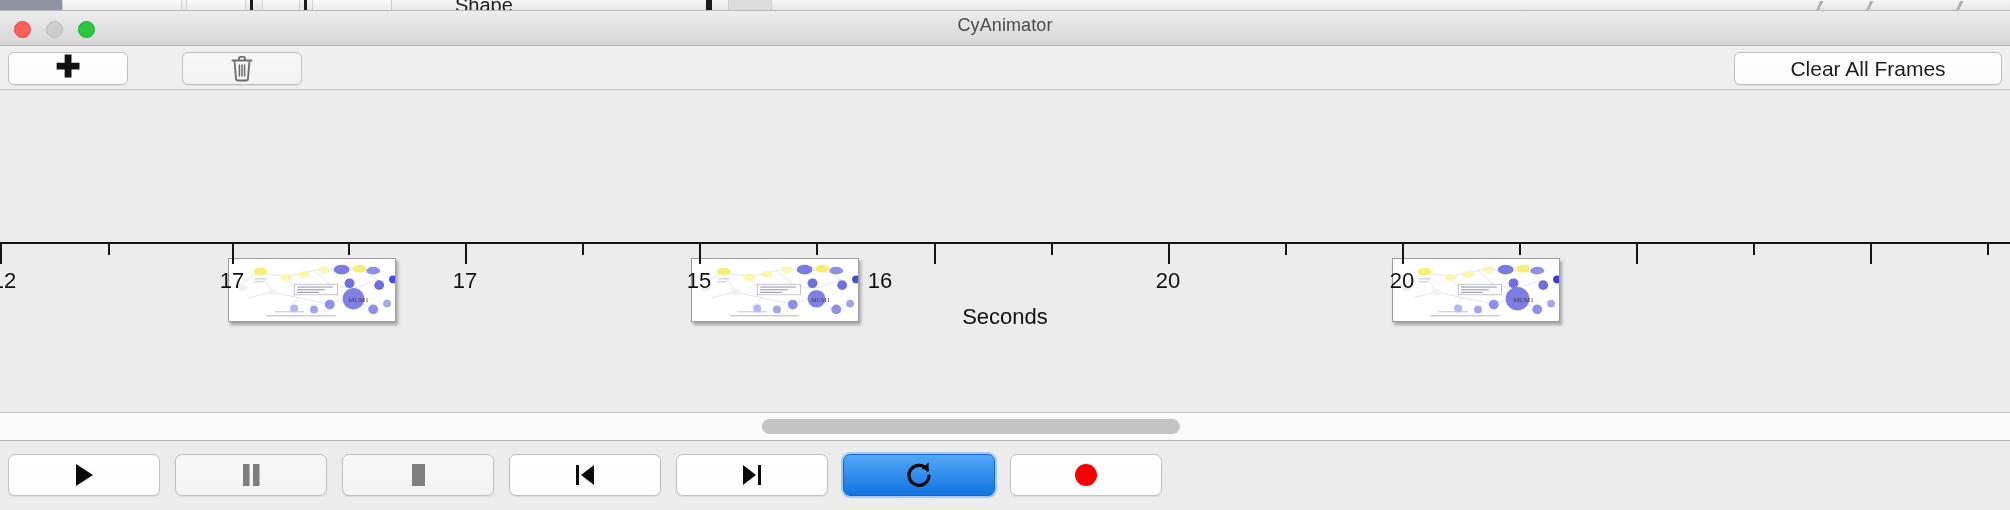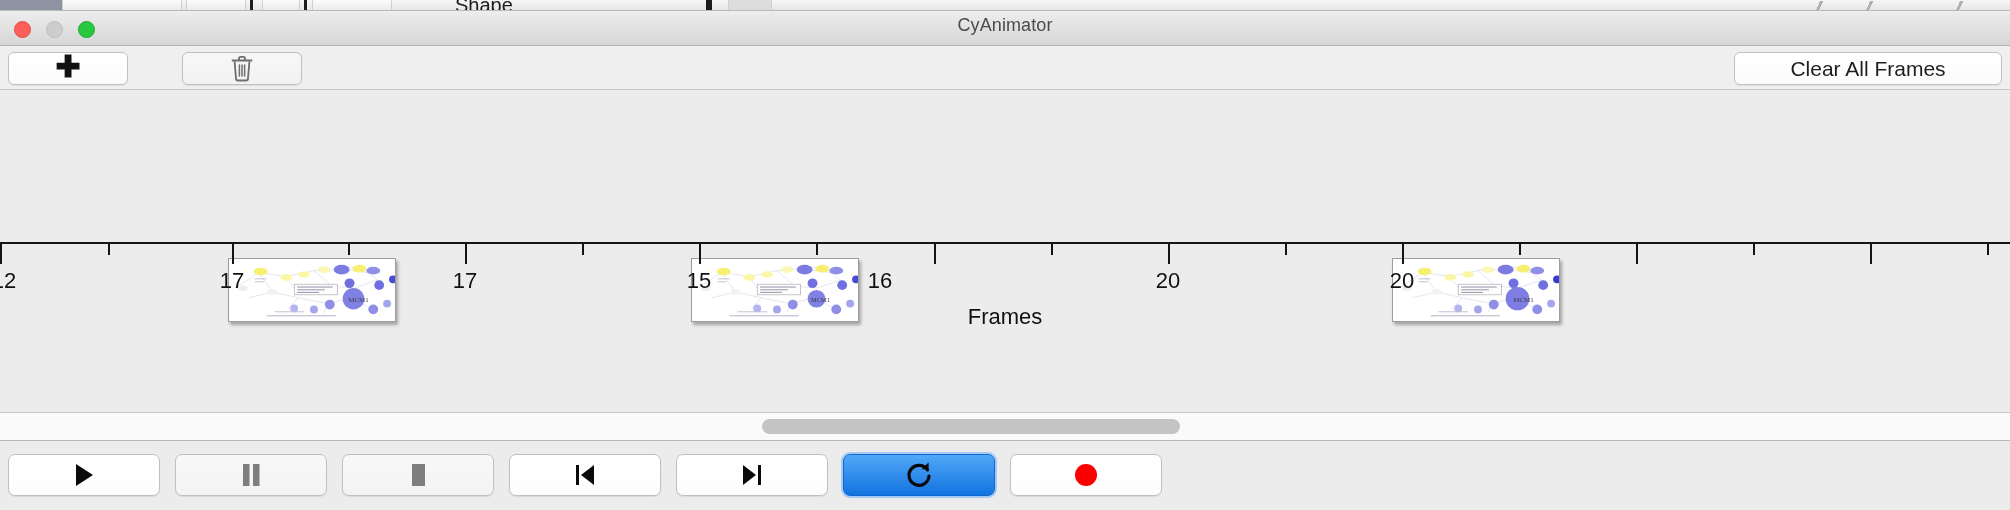--- a/index.html
+++ b/index.html
@@ -360,21 +360,21 @@
     <div class="tick minor" style="left:1987px;"></div>
 
     <div class="lbl" style="left:4px;">12</div>
     <div class="lbl" style="left:232px;">17</div>
     <div class="lbl" style="left:465px;">17</div>
     <div class="lbl" style="left:699px;">15</div>
     <div class="lbl" style="left:880px;">16</div>
     <div class="lbl" style="left:1168px;">20</div>
     <div class="lbl" style="left:1402px;">20</div>
 
-    <div class="unit">Frames</div>
+    <div class="unit">Seconds</div>
   </div>
 </div>
 
 <div id="hscroll">
   <div class="thumb"></div>
 </div>
 
 <div id="playbar">
 
   <div class="pbtn" id="pb-play">

